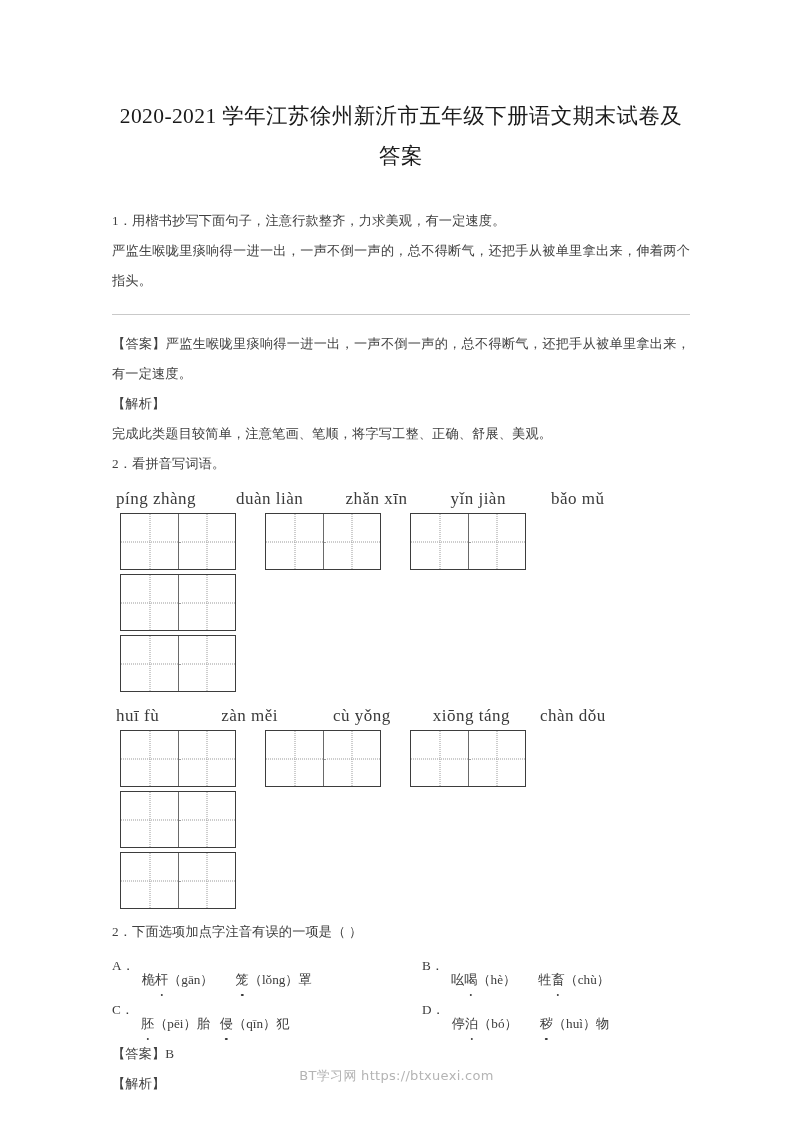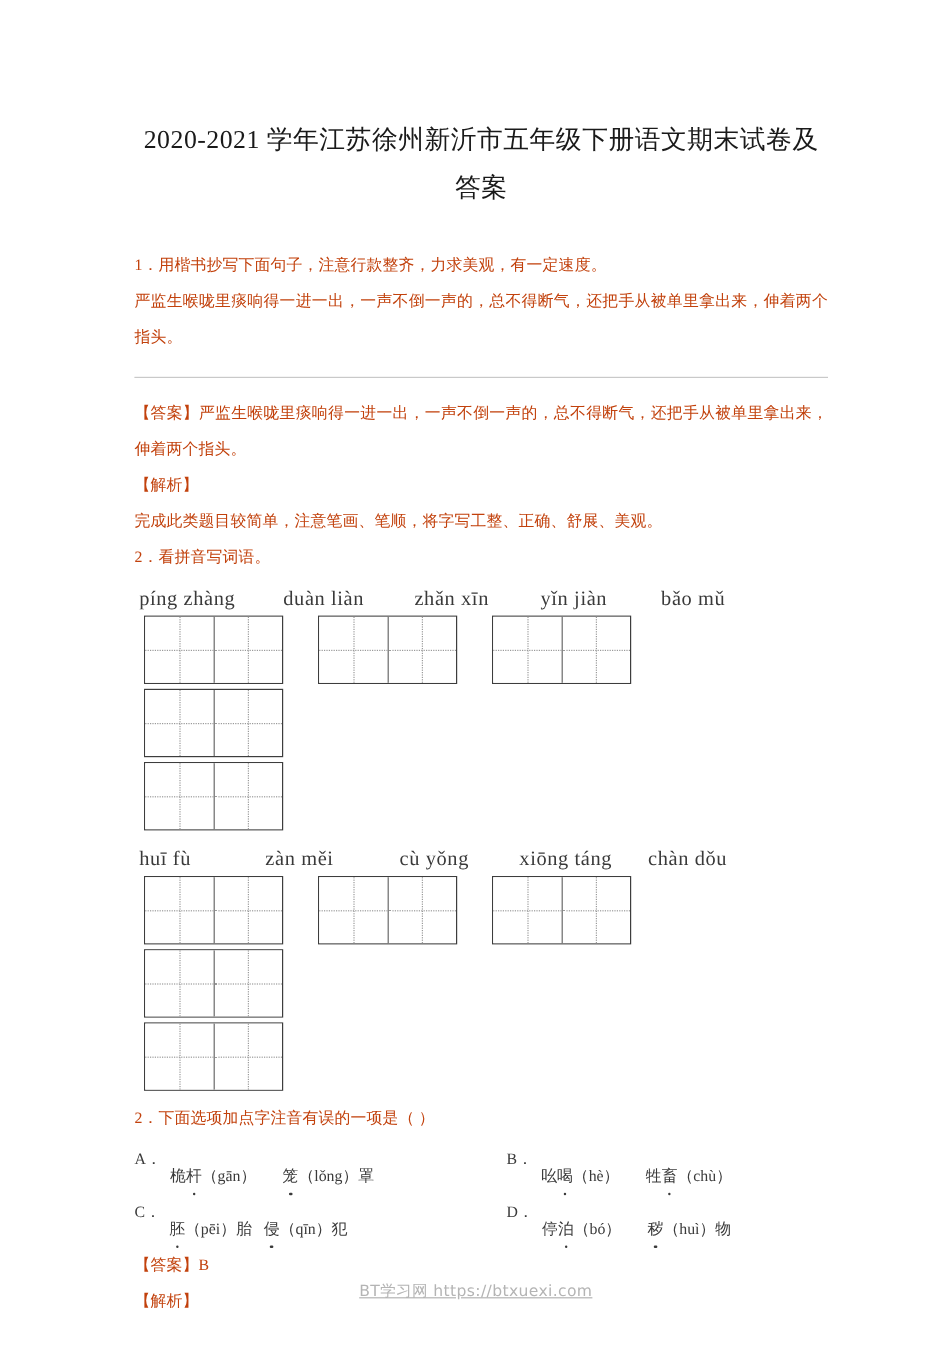--- a/index.html
+++ b/index.html
@@ -38,21 +38,21 @@
     font-weight: normal;
     letter-spacing: 0.4px;
     margin: 0 0 30px 0;
     padding: 0 6px;
   }
 
   
   .para {
     font-size: 13.2px;
     line-height: 30px;
-    color: #c2410c;
+    color: #404040;
     text-align: justify;
     letter-spacing: 0.15px;
     margin: 0;
   }
 
   .divider {
     border: none;
     border-top: 1px solid #c9c9c9;
     margin: 18px 0 14px 0;
     width: 100%;
@@ -161,37 +161,36 @@
   .footer {
     position: absolute;
     left: 0;
     right: 0;
     top: 1067px;
     text-align: center;
     font-family: "DejaVu Sans", "Liberation Sans", sans-serif;
     font-size: 13px;
     color: #b4b4b4;
     letter-spacing: 0.3px;
-    text-decoration: underline;
   }
 </style>
 </head>
 <body>
 
 <div class="page">
   <div class="content">
 
     <h1 class="doc-title">2020-2021 学年江苏徐州新沂市五年级下册语文期末试卷及答案</h1>
 
     <p class="para">1．用楷书抄写下面句子，注意行款整齐，力求美观，有一定速度。</p>
     <p class="para">严监生喉咙里痰响得一进一出，一声不倒一声的，总不得断气，还把手从被单里拿出来，伸着两个指头。</p>
 
     <hr class="divider">
 
-    <p class="para">【答案】严监生喉咙里痰响得一进一出，一声不倒一声的，总不得断气，还把手从被单里拿出来，伸着两个指头。</p>
+    <p class="para">【答案】严监生喉咙里痰响得一进一出，一声不倒一声的，总不得断气，还把手从被单里拿出来，有一定速度。</p>
     <p class="para">【解析】</p>
     <p class="para">完成此类题目较简单，注意笔画、笔顺，将字写工整、正确、舒展、美观。</p>
 
     <p class="para">2．看拼音写词语。</p>
 
     <div class="pinyin-row">
       <span class="pinyin-item">píng zhàng</span><span style="display:inline-block;width:40px"></span><span class="pinyin-item">duàn liàn</span><span style="display:inline-block;width:42px"></span><span class="pinyin-item">zhǎn xīn</span><span style="display:inline-block;width:43px"></span><span class="pinyin-item">yǐn jiàn</span><span style="display:inline-block;width:45px"></span><span class="pinyin-item">bǎo mǔ</span>
     </div>
 
     <div class="grid-block">

